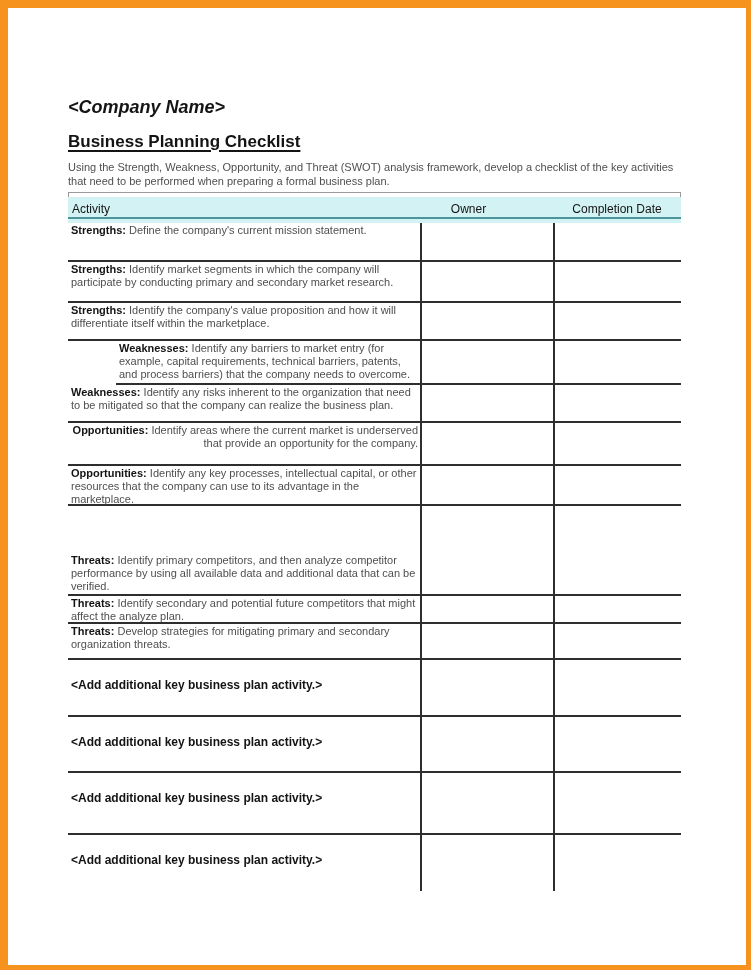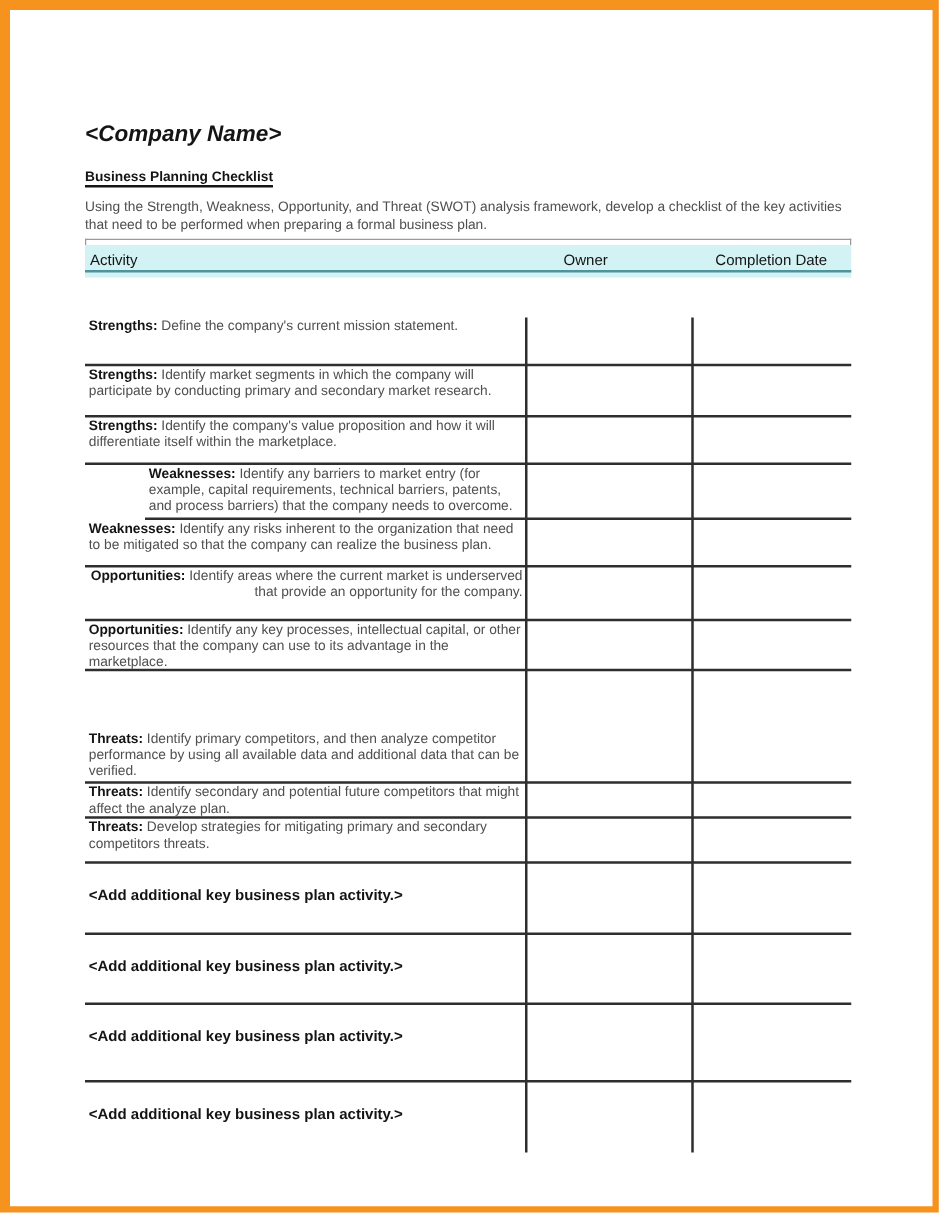--- a/index.html
+++ b/index.html
@@ -13,21 +13,21 @@
     position:absolute;left:8px;top:8px;width:738px;height:957px;
     background:#ffffff;
   }
   .content{
     position:absolute;left:60px;top:91px;width:613px;
   }
   .company-name{
     margin:0;font-size:18px;line-height:16px;font-weight:bold;color:#141414;font-style:italic;
   }
   .doc-title{
-    margin:19px 0 0 0;font-size:11px;line-height:16px;font-weight:bold;color:#141414;
+    margin:19px 0 0 0;font-size:17px;line-height:16px;font-weight:bold;color:#141414;
     text-decoration:underline;text-decoration-thickness:2px;text-underline-offset:3px;
     display:inline-block;
   }
   .description{
     margin:10px 0 0 0;font-size:11px;line-height:13.5px;color:#4f4f4f;width:606px;
   }
   
   .pre-strip{
     margin-top:4px;height:5px;
     border:1px solid #9a9a9a;border-bottom:none;
@@ -54,21 +54,21 @@
   .row{
     box-sizing:border-box;
     border-bottom:2px solid #2e2e2e;
     padding:1px 263px 0 3px;   
     font-size:11px;line-height:13px;color:#4f4f4f;
   }
   .row .lbl{color:#141414;font-weight:bold;}
   .row.last{border-bottom:none;}
   .row.add-row{padding-top:3px;margin-top:16px;}
   .row.add-row .lbl{font-size:12px;}
-  .r1{height:39px;margin-top:32px;} .r2{height:41px;} .r3{height:38px;} .r4{height:44px;margin-left:48px;}
+  .r1{height:39px;} .r2{height:41px;} .r3{height:38px;} .r4{height:44px;margin-left:48px;}
   .r5{height:38px;} .r6{height:43px;text-align:right;} .r7{height:40px;} .r8{height:43px;margin-top:47px;}
   .r9{height:28px;} .r10{height:36px;} .r11{height:41px;} .r12{height:40px;}
   .r13{height:46px;} .r14{height:40px;}
 </style>
 </head>
 <body>
 
 <div class="page">
   <div class="content">
 
@@ -117,21 +117,21 @@
       <div class="row r8">
         <span class="lbl">Threats:</span>
         <span class="txt">Identify primary competitors, and then analyze competitor performance by using all available data and additional data that can be verified.</span>
       </div>
       <div class="row r9">
         <span class="lbl">Threats:</span>
         <span class="txt">Identify secondary and potential future competitors that might affect the analyze plan.</span>
       </div>
       <div class="row r10">
         <span class="lbl">Threats:</span>
-        <span class="txt">Develop strategies for mitigating primary and secondary competitors threats.</span>
+        <span class="txt">Develop strategies for mitigating primary and secondary organization threats.</span>
       </div>
       <div class="row r11 add-row">
         <span class="lbl">&lt;Add additional key business plan activity.&gt;</span>
       </div>
       <div class="row r12 add-row">
         <span class="lbl">&lt;Add additional key business plan activity.&gt;</span>
       </div>
       <div class="row r13 add-row">
         <span class="lbl">&lt;Add additional key business plan activity.&gt;</span>
       </div>

